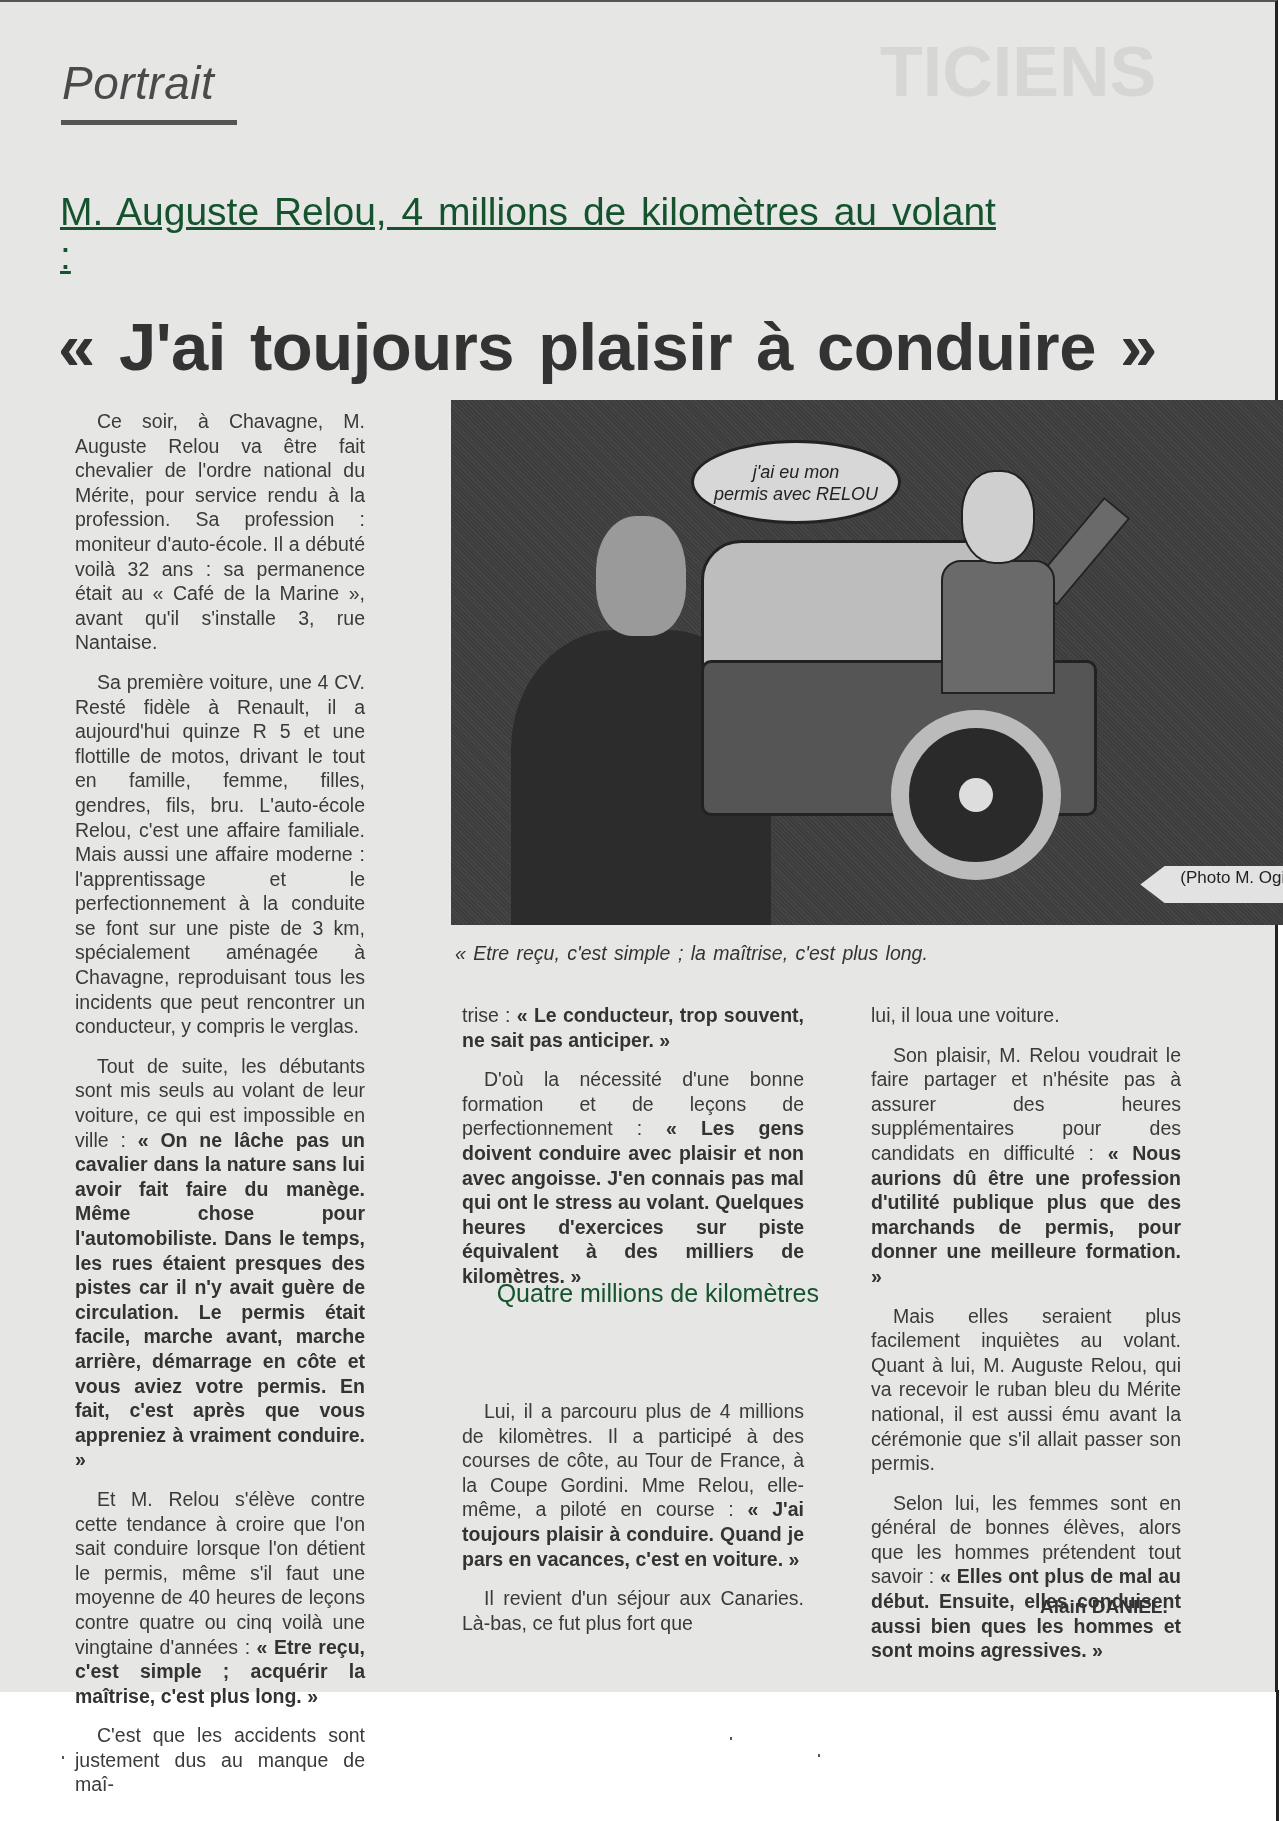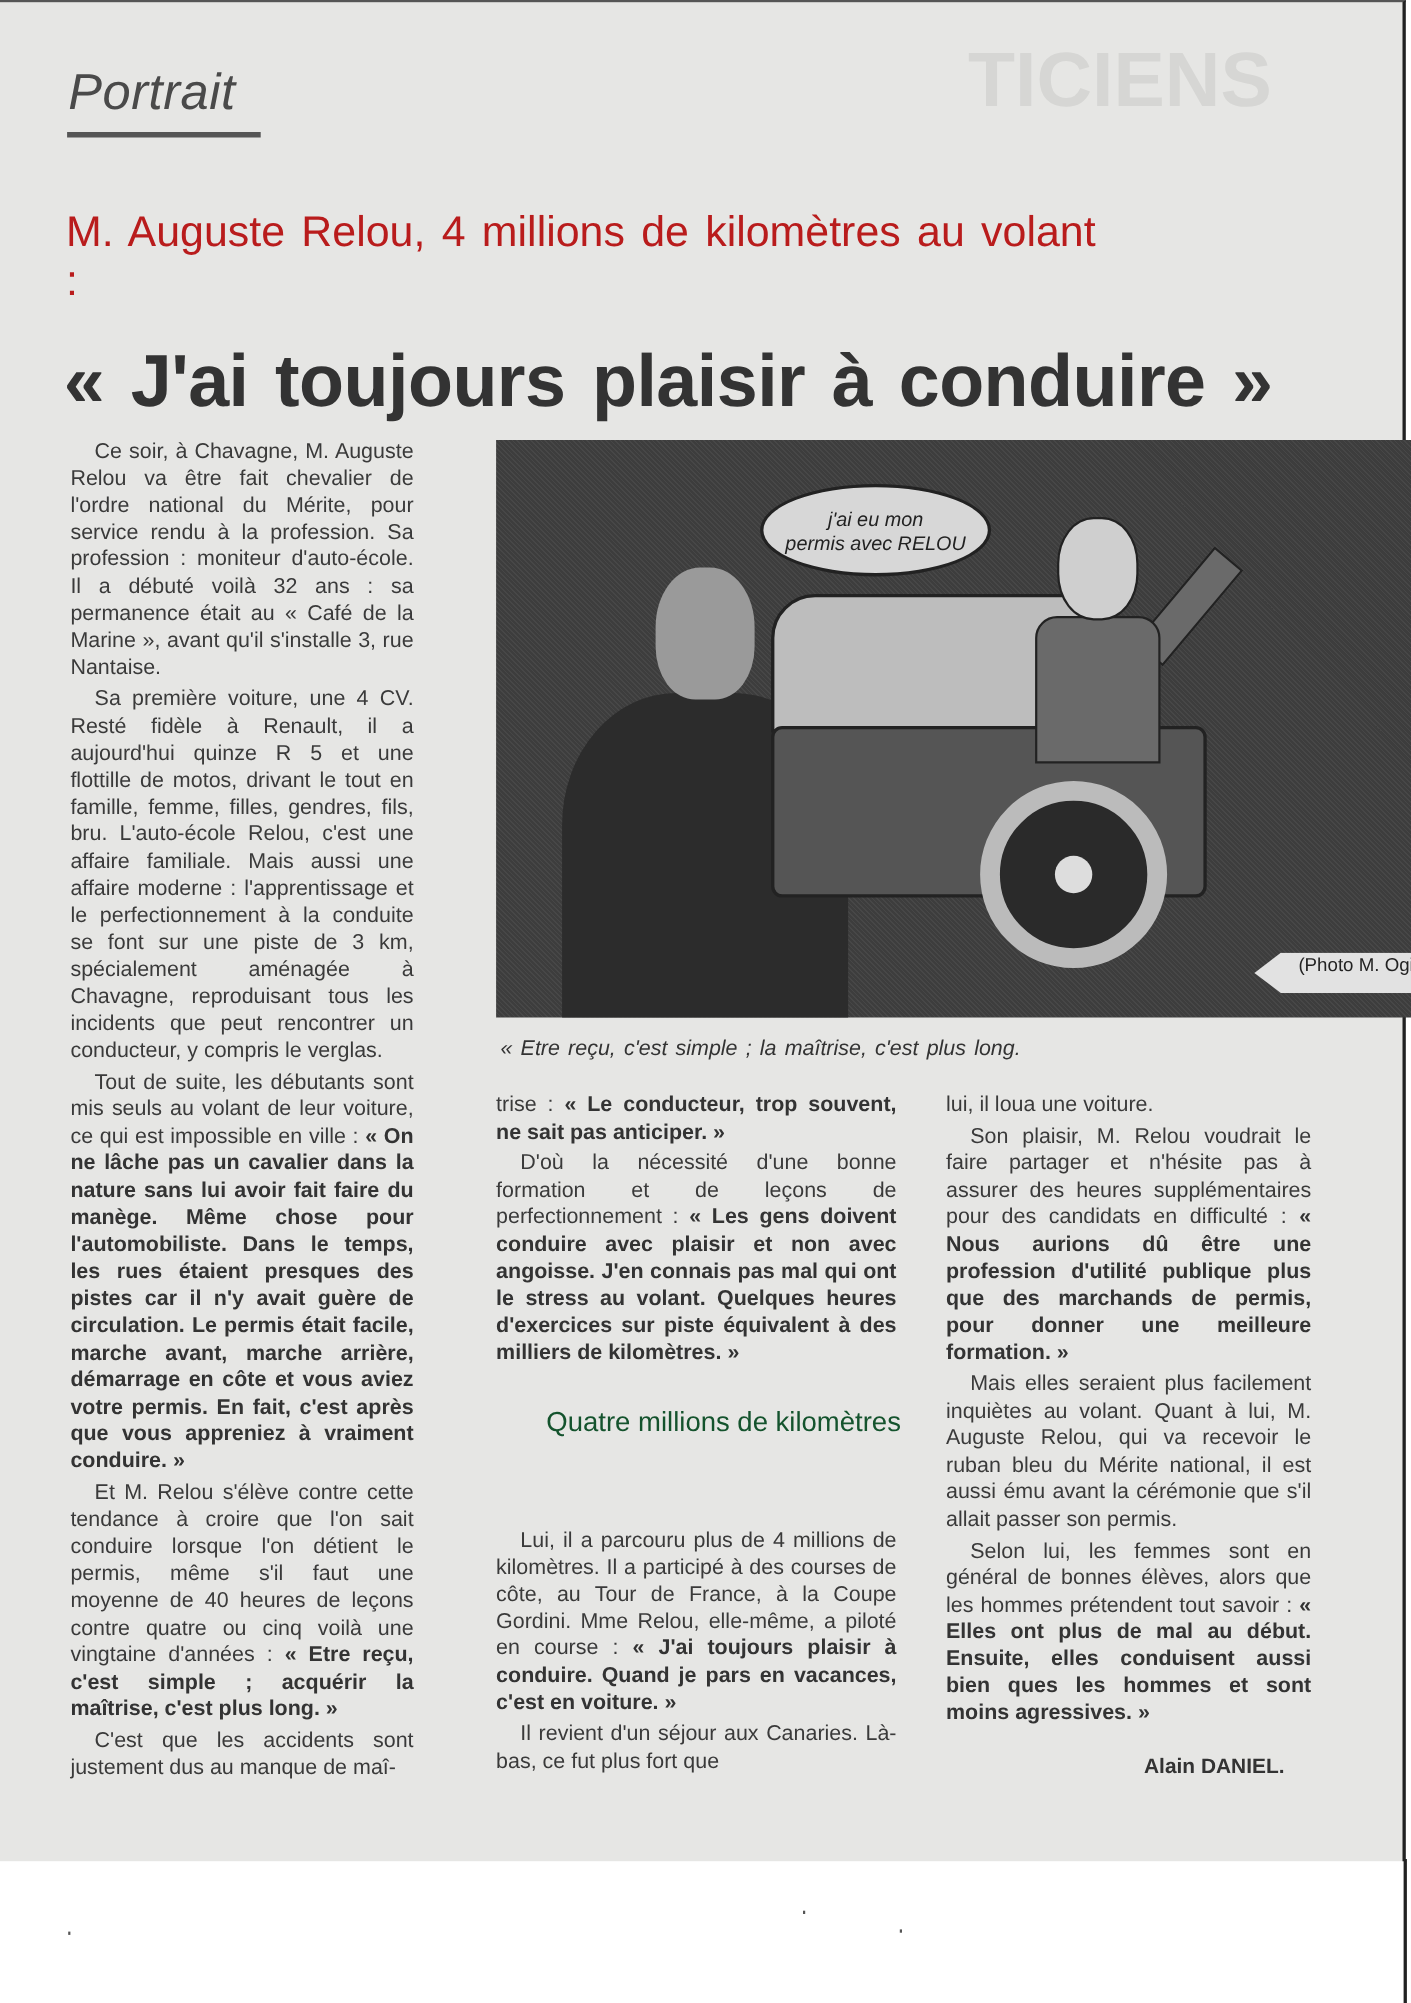--- a/index.html
+++ b/index.html
@@ -9,24 +9,24 @@
   }
   .paper {
     position:absolute; left:0; top:0; width:1275px; height:1690px;
     background:#e6e6e4;
     border-right:3px solid #222;
     border-top:2px solid #555;
   }
   .ghost { position:absolute; color:#d6d6d4; font-weight:bold; font-family:"Liberation Sans", sans-serif; }
   .rubric { position:absolute; left:62px; top:54px; font-size:46px; color:#4a4a4a; letter-spacing:0.5px;font-style:italic; }
   .rubric-rule { position:absolute; left:61px; top:118px; width:176px; height:5px; background:#555; }
-  .kicker { position:absolute; left:60px; top:188px; width:960px; font-size:39px; line-height:44px; color:#b91c1c; word-spacing:4px; }
+  .kicker { position:absolute; left:60px; top:188px; width:960px; font-size:39px; line-height:44px; color:#14532d; word-spacing:4px;text-decoration:underline; }
   .headline { position:absolute; left:58px; top:306px; font-size:67px; font-weight:bold; color:#333; word-spacing:6px; letter-spacing:-0.5px; }
   .col { position:absolute; font-size:19.5px; line-height:24.6px; text-align:justify; color:#3a3a3a; }
-  .col p { margin:4px; text-indent:22px; }
+  .col p { margin:15px; text-indent:22px; }
   .col p.noindent { text-indent:0; }
   .col b { color:#333; }
   .col1 { left:60px; top:392px; width:320px; }
   .col2 { left:447px; top:986px; width:372px; }
   .col3 { left:856px; top:986px; width:340px; }
   .photo {
     position:absolute; left:451px; top:398px; width:875px; height:525px;
     background:#3d3d3d;
     background-image:repeating-linear-gradient(45deg, rgba(255,255,255,0.05) 0 1px, transparent 1px 3px);
     overflow:hidden;

